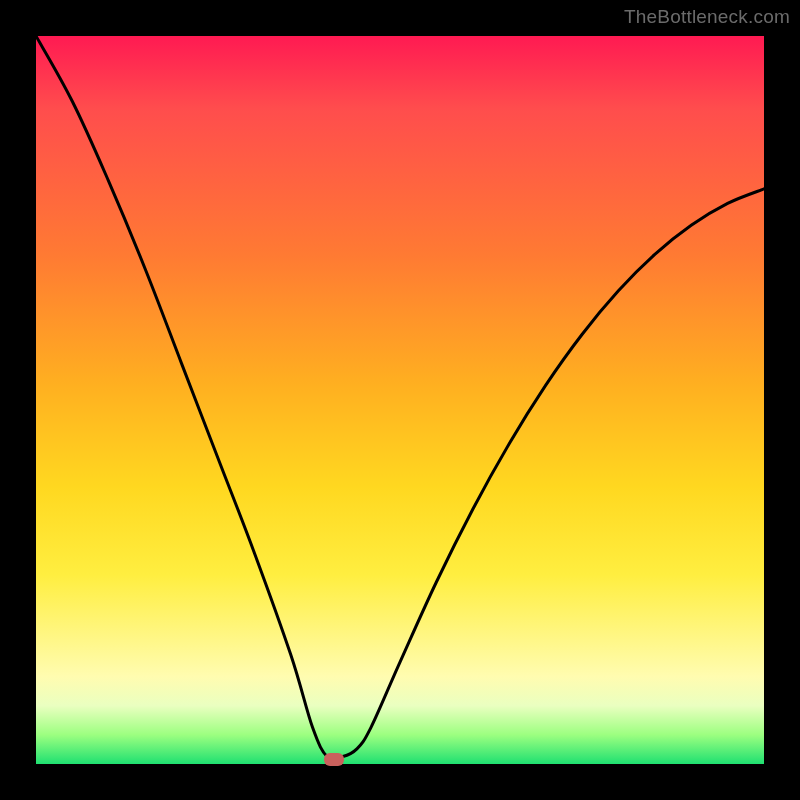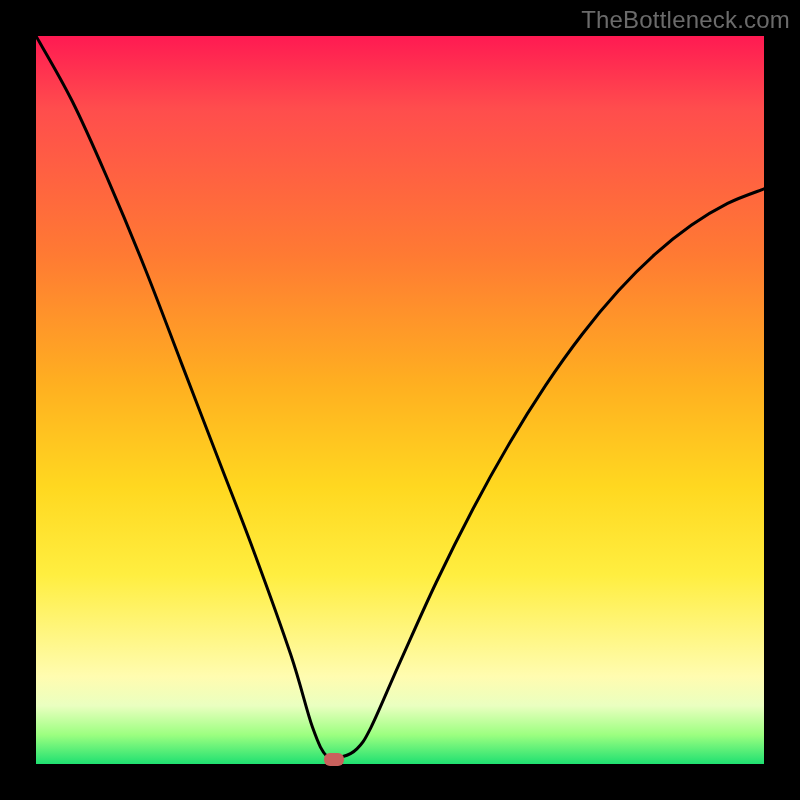--- a/index.html
+++ b/index.html
@@ -39,21 +39,21 @@
       #eaffc0 92%,
       #9cff80 96%,
       #1fe071 100%
     );
   }
   .watermark {
     position: absolute;
     top: 6px;
     right: 10px;
     color: #6b6b6b;
-    font-size: 24px;
+    font-size: 19px;
     font-weight: 500;
     letter-spacing: 0.2px;
     user-select: none;
   }
   svg.curve {
     position: absolute;
     top: 0;
     left: 0;
     width: 728px;
     height: 728px;

